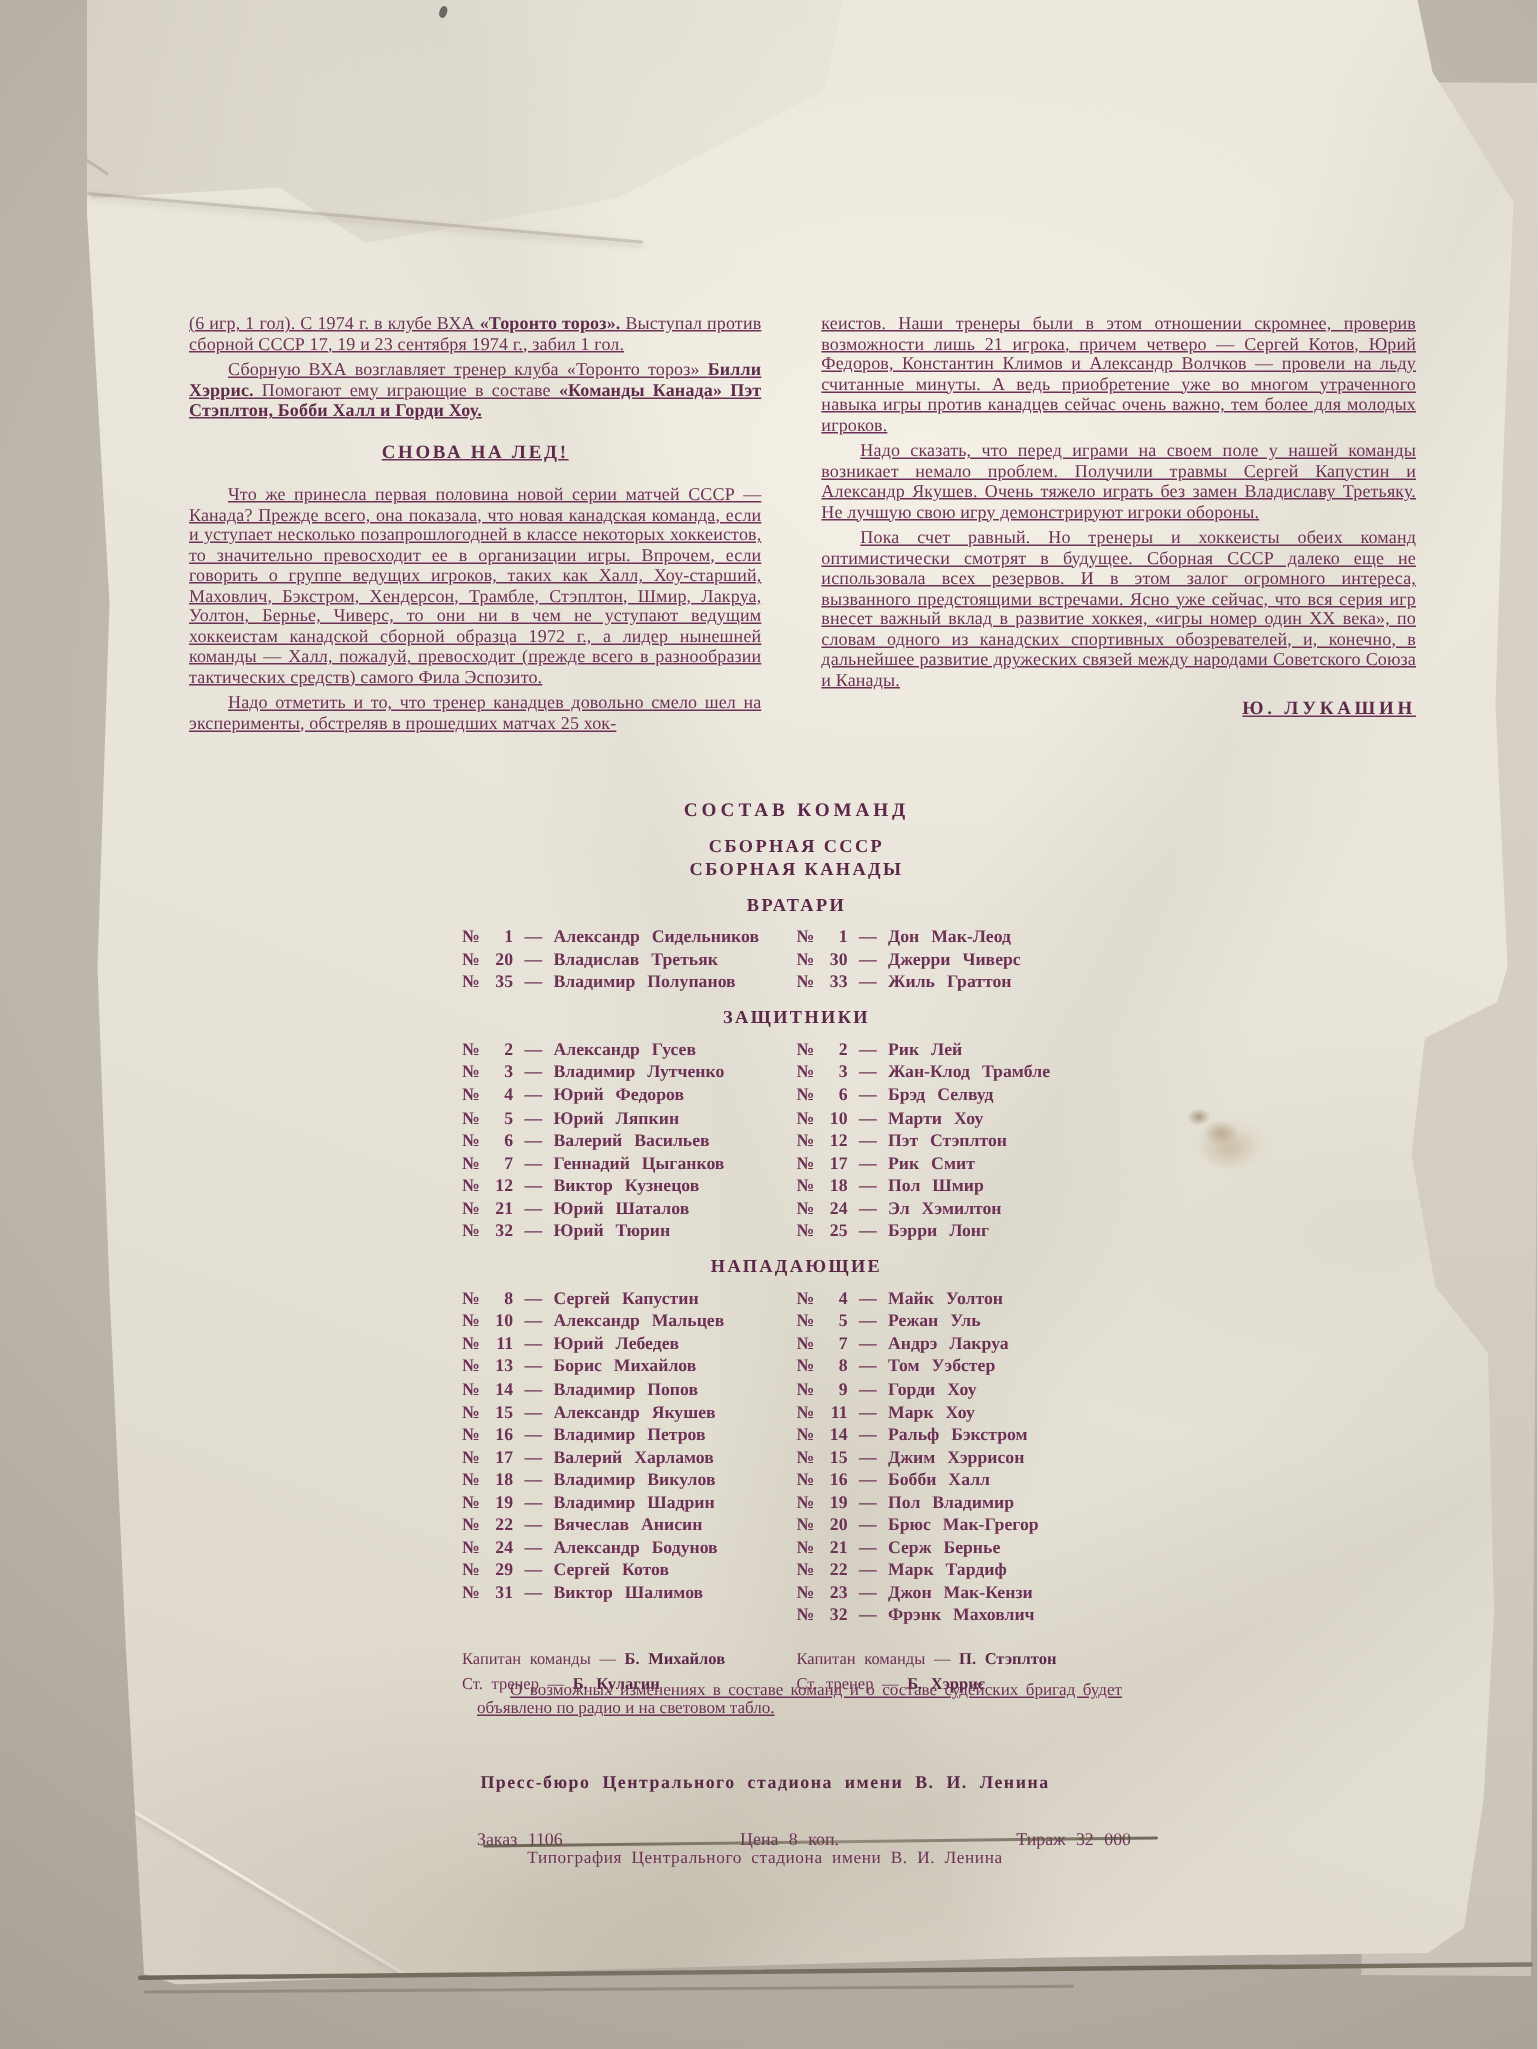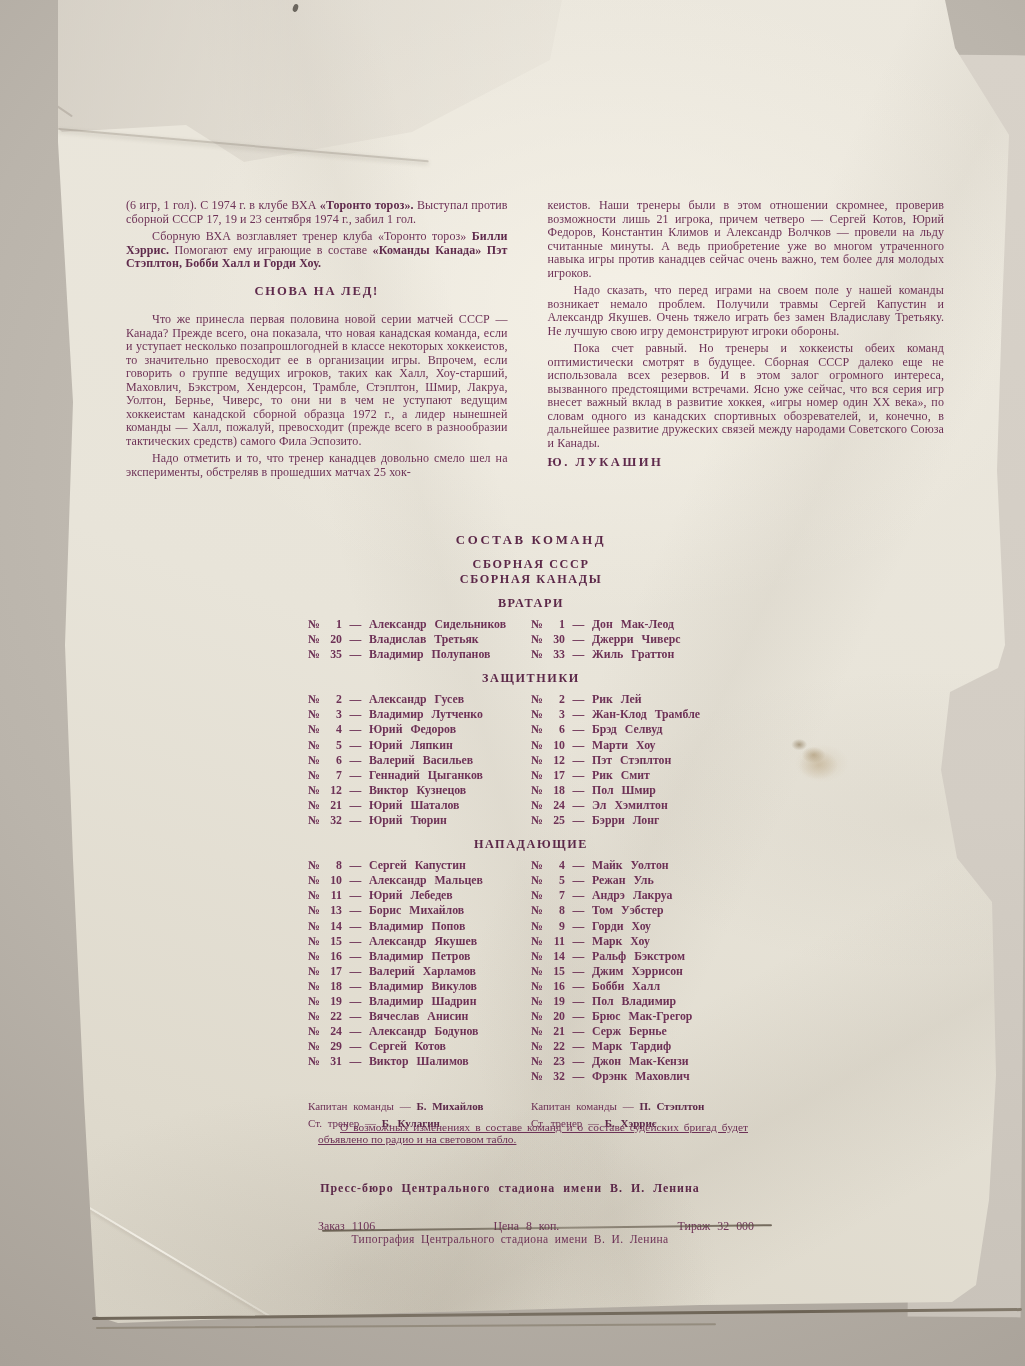--- a/index.html
+++ b/index.html
@@ -73,29 +73,29 @@
     background:linear-gradient(90deg,#6f6659,#7b7265 40%,#6a6153 75%,#837a6c);
     transform:rotate(-.55deg);transform-origin:left center;
   }
   .edge-line-b{
     position:absolute;left:96px;top:1327px;width:620px;height:2px;border-radius:2px;
     background:#8d8475;transform:rotate(-.35deg);transform-origin:left center;opacity:.8;
   }
 
   
   .content{color:#6d3156;}
-  .cols{position:absolute;left:126px;top:199px;width:818px;display:flex;gap:40px;}
+  .cols{position:absolute;left:126px;top:209px;width:818px;display:flex;gap:40px;text-decoration:underline;}
   .col{font-size:12px;line-height:13.5px;text-align:justify;letter-spacing:.1px;}
   .col.left{width:385px;}
   .col.right{width:400px;}
   .p{text-indent:26px;margin:0 0 4px;}
   .p-noindent{text-indent:0;margin:0 0 4px;}
   .h{text-align:center;font-weight:bold;font-size:12.6px;letter-spacing:1.8px;
      margin:14px 0 15px;color:#5c2849;text-indent:0;}
-  .sig{text-align:left;font-weight:bold;font-size:12.6px;letter-spacing:2.5px;
+  .sig{text-align:right;font-weight:bold;font-size:12.6px;letter-spacing:2.5px;
        margin-top:6px;color:#5c2849;text-indent:0;}
   strong{font-weight:bold;color:#5f2a4c;}
 
   .roster{position:absolute;left:308px;top:533px;width:446px;}
   .rmain-title{text-align:center;font-weight:bold;font-size:12.8px;letter-spacing:2.6px;color:#5c2849;}
   .rteams{display:flex;margin-top:9px;flex-direction:column;}
   .rteams span{flex:1;text-align:center;font-weight:bold;font-size:12.2px;letter-spacing:1.6px;color:#5c2849;}
   .rsec-title{text-align:center;font-weight:bold;font-size:12.2px;letter-spacing:1.6px;
               margin:9px 0 6px;color:#5c2849;}
   .rcols{display:flex;}

